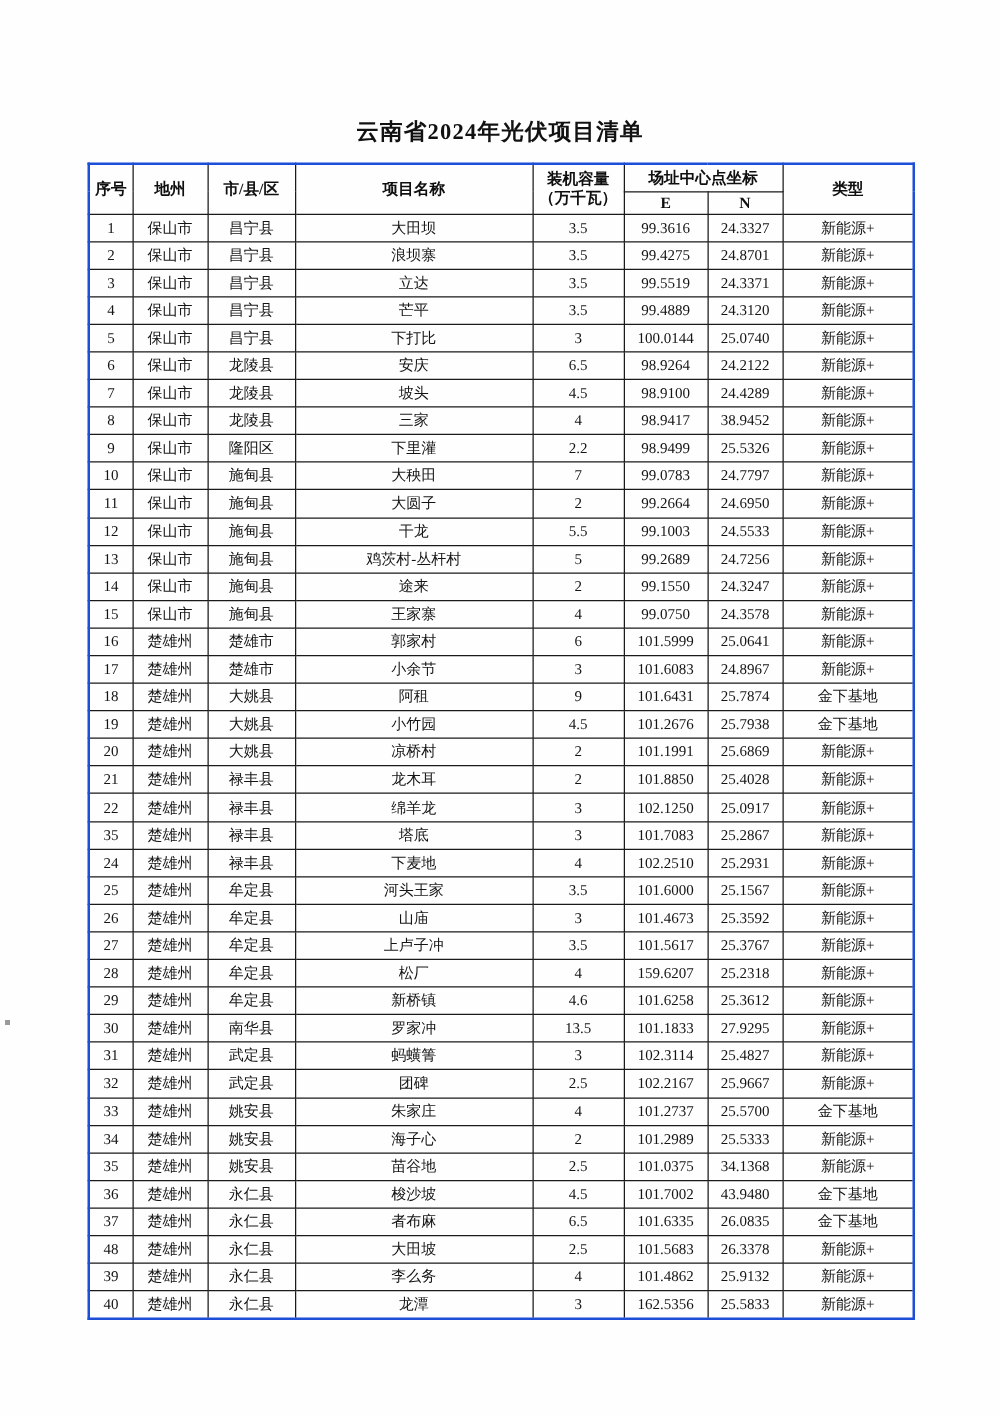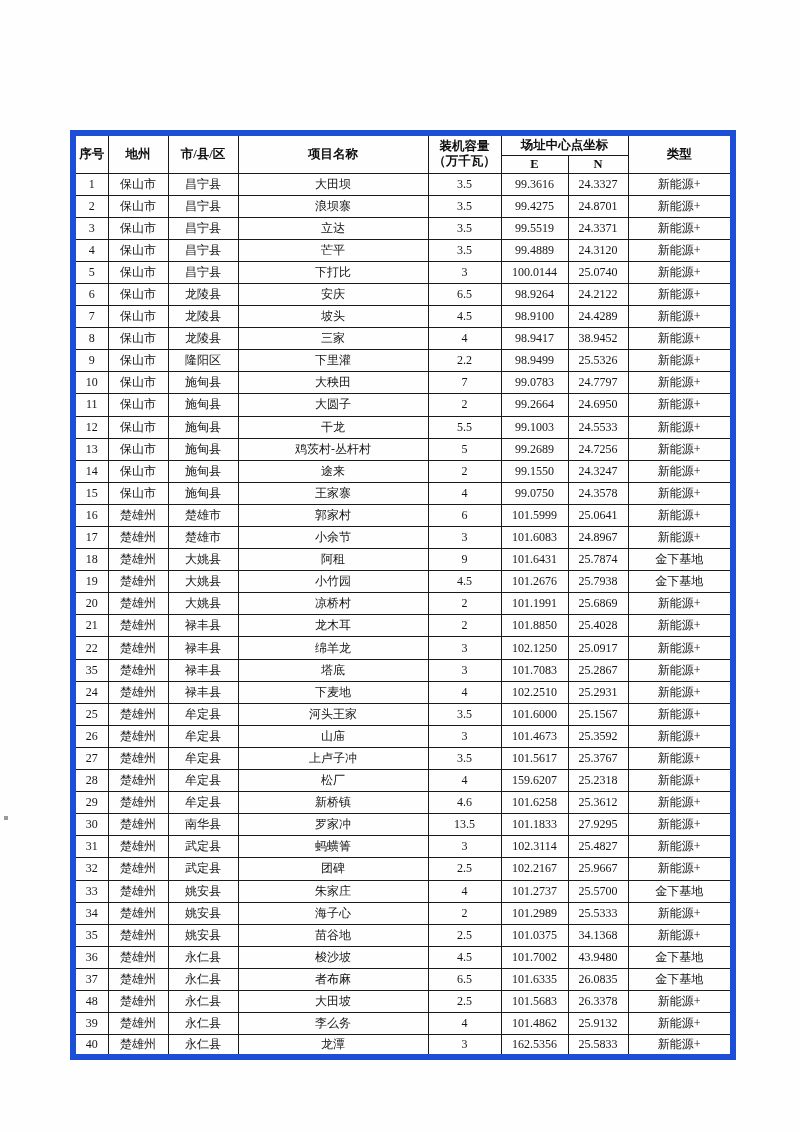--- a/index.html
+++ b/index.html
@@ -25,21 +25,21 @@
     letter-spacing: 1px;
     color: #111;
   }
   table.pv-table {
     position: absolute;
     top: 130px;
     left: 70px;
     width: 660px;
     border-collapse: collapse;
     table-layout: fixed;
-    border: 6px solid #1d4ed8;
+    border: 2px solid #1d4ed8;
   }
   .pv-table th, .pv-table td {
     border: 1px solid #1a1a1a;
     text-align: center;
     vertical-align: middle;
     font-size: 12px;
     padding: 0 1px;
     overflow: hidden;
     white-space: nowrap;
   }
@@ -57,20 +57,21 @@
     width: 4px;
     height: 4px;
     background: #9a9a9a;
   }
 </style>
 </head>
 <body>
 
 <div class="page">
 
+  <div class="doc-title">云南省2024年光伏项目清单</div>
 
   <table class="pv-table">
     <colgroup>
       <col style="width:35px">
       <col style="width:60px">
       <col style="width:70px">
       <col style="width:190px">
       <col style="width:73px">
       <col style="width:67px">
       <col style="width:60px">

